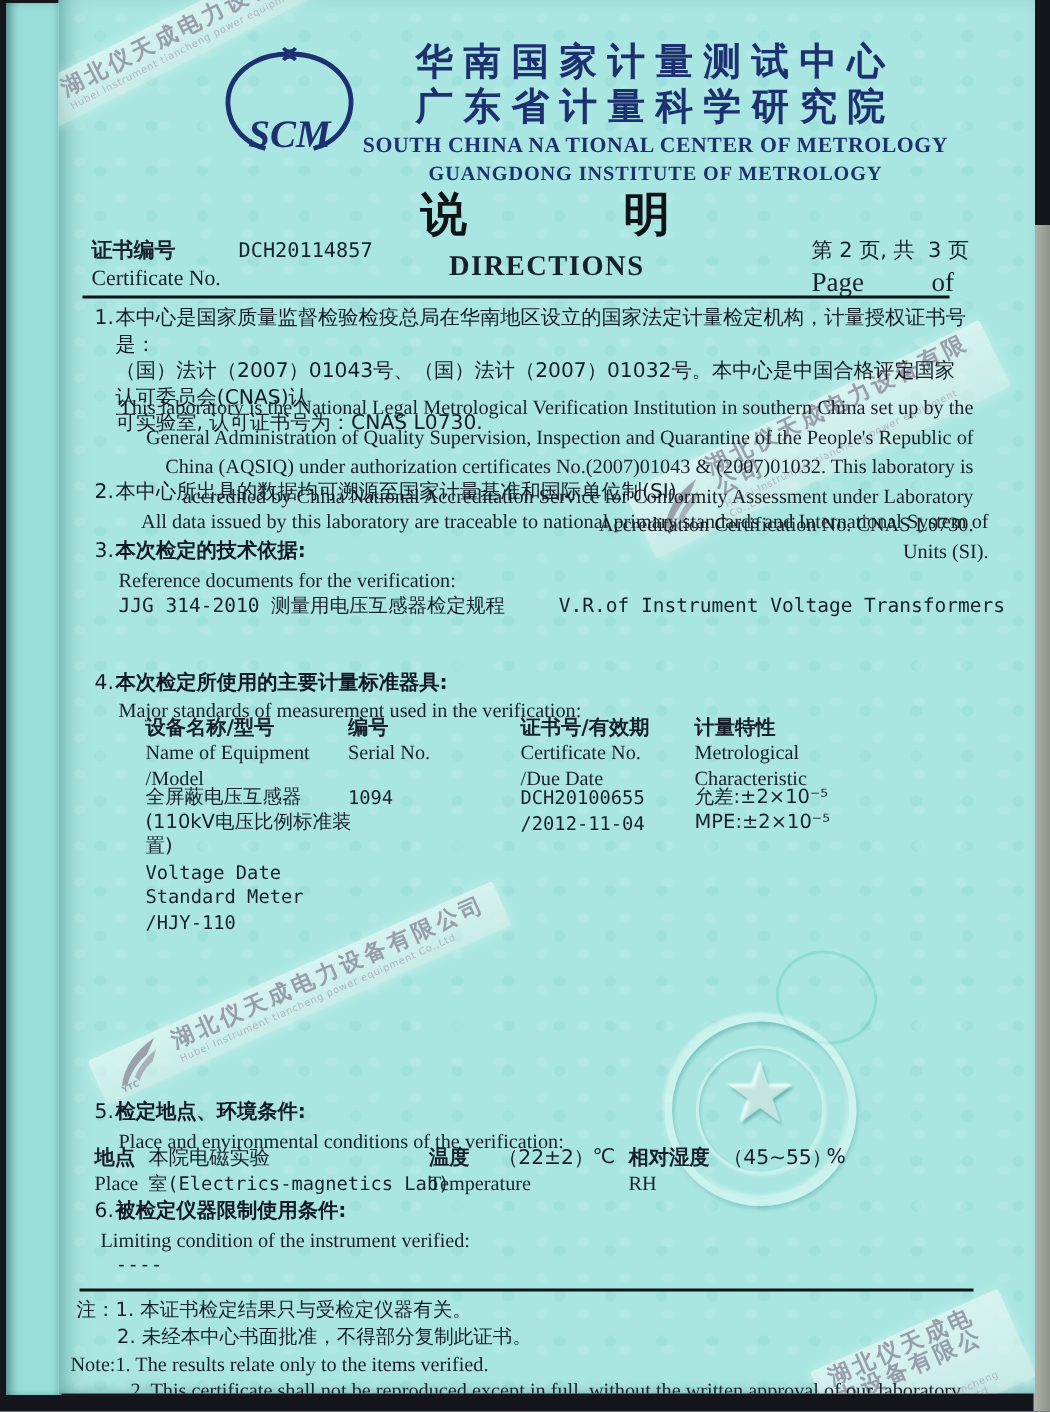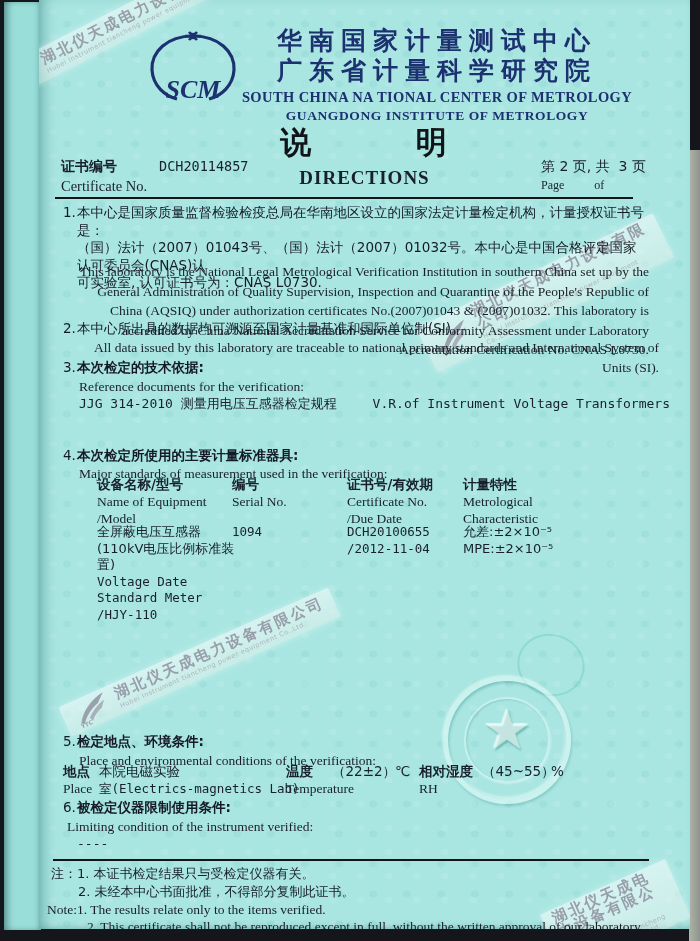--- a/index.html
+++ b/index.html
@@ -51,21 +51,21 @@
   .doc-title{left:0;top:122px;width:100%;text-align:center;font-size:31px;font-weight:600;color:#101418;letter-spacing:2px;}
 
   .cert-block{left:22px;top:158px;font-size:14px;}
   .cert-line1{font-weight:700;}
   .cert-line1 .num{font-family:"DejaVu Sans Mono",monospace;font-weight:400;font-size:13.5px;margin-left:14px;padding-left:28px;}
   .cert-line2{font-size:14.5px;margin-top:2px;}
 
   .directions{left:0;top:167px;width:100%;text-align:center;font-size:19px;font-weight:700;letter-spacing:1px;}
 
   .page-block{left:502px;top:158px;font-size:14px;}
-  .page-block .l2{font-size:12px;margin-top:2px;}
+  .page-block .l2{font-size:18px;margin-top:2px;}
 
   .rule{background:#101418;height:2px;}
   .rule1{left:16px;top:197px;width:578px;}
   .rule2{left:14px;top:859px;width:596px;}
 
   .sec{font-size:13.5px;line-height:17.5px;}
   .sec .snum{position:absolute;left:-14px;top:0;}
   .body-zh{color:#151b26;}
   .body-en{font-family:"Liberation Serif","DejaVu Serif",serif;font-size:13.5px;line-height:19.5px;color:#1a1f28;text-align:right;}
 

